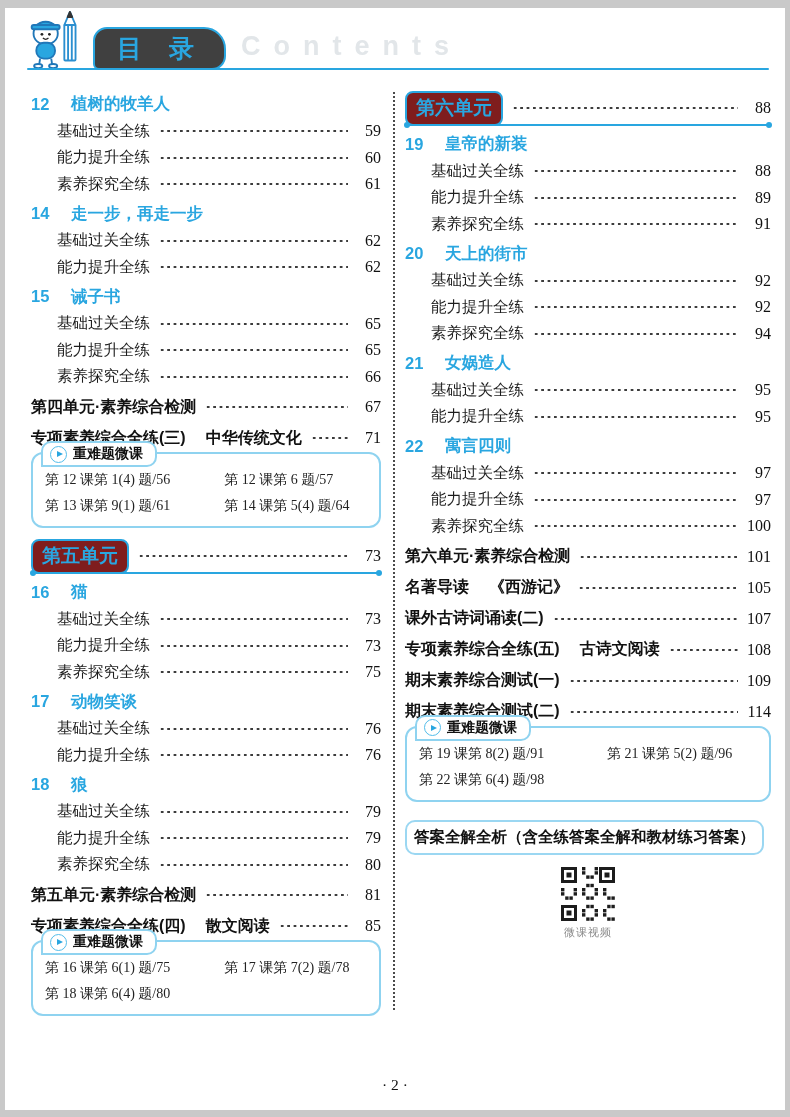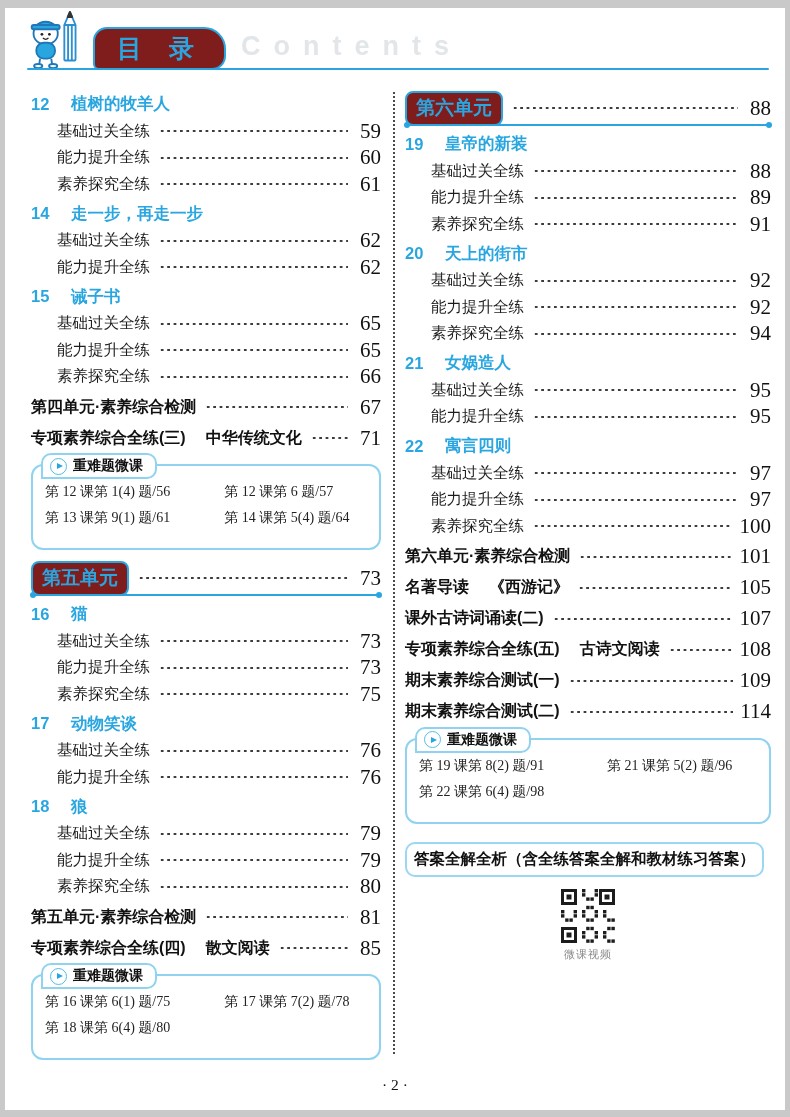--- a/index.html
+++ b/index.html
@@ -12,21 +12,21 @@
     background:#ffffff;overflow:hidden;
   }
   
   .header{position:relative;height:68px;margin:0 14px 0 14px;}
   .header::after{
     content:"";position:absolute;left:8px;right:2px;bottom:6px;height:2px;
     background:#29a6e0;border-radius:2px;
   }
   .mascot{position:absolute;left:8px;bottom:2px;}
   .title-tab{
-    position:absolute;left:74px;bottom:6px;background:#7f1d1d;
+    position:absolute;left:74px;bottom:6px;background:#404040;
     border:2.5px solid #29a6e0;border-radius:14px 22px 14px 6px;
     padding:7px 20px 7px 22px;color:#29a6e0;font-size:25px;font-weight:bold;
     letter-spacing:10px;line-height:1;z-index:2;
   }
   .contents-word{
     position:absolute;left:222px;bottom:14px;color:#e2e6e9;font-size:27px;
     letter-spacing:13px;font-weight:bold;
   }
   
   .columns{display:flex;align-items:stretch;padding:14px 14px 0 26px;}
@@ -41,37 +41,37 @@
   .lesson-row .num{min-width:26px;margin-right:14px;}
   .sub-row{display:flex;align-items:center;height:26.5px;padding-left:26px;
     font-family:"Liberation Serif",serif;font-size:15.5px;color:#1d1d1d;}
   .bold-row{display:flex;align-items:center;height:28px;margin-top:3px;
     font-weight:bold;font-size:16px;color:#111;}
   .bold-row .bl2{margin-left:20px;}
   .dots{flex:1;height:14px;margin:0 7px 0 9px;min-width:14px;
     background-image:radial-gradient(circle,#3c3c3c 1.05px,transparent 1.5px);
     background-size:6.4px 14px;background-repeat:repeat-x;background-position:0 center;}
   .pg{min-width:26px;text-align:right;font-family:"Liberation Serif",serif;
-    font-size:21px;font-weight:normal;color:#111;}
+    font-size:16px;font-weight:normal;color:#111;}
 
   
   .unit-row{position:relative;display:flex;align-items:center;height:36px;
     margin:10px 0 4px 0;}
   .unit-row::after{content:"";position:absolute;left:0;right:0;bottom:0;height:2.5px;
     background:#29a6e0;border-radius:2px;}
   .unit-box{border:2.5px solid #29a6e0;border-radius:8px;background:#7f1d1d;
     color:#29a6e0;font-weight:bold;font-size:19px;padding:0 9px;height:31px;
     display:flex;align-items:center;position:relative;z-index:1;}
   .end-dot{position:absolute;bottom:-2px;width:6px;height:6px;border-radius:50%;
     background:#29a6e0;}
   .ed-l{left:-1px;} .ed-r{right:-1px;}
 
   
   .micro-box{position:relative;border:2px solid #8fd3f0;border-radius:12px;
-    margin-top:12px;padding:13px 8px 16px 10px;}
+    margin-top:0;padding:13px 8px 6px 10px;}
   .micro-title{position:absolute;top:-13px;left:8px;background:#fff;
     border:2px solid #8fd3f0;border-radius:10px 10px 10px 0;
     padding:2px 12px 2px 7px;display:flex;align-items:center;gap:6px;
     font-weight:bold;font-size:14px;color:#111;}
   .play-icon{width:15px;height:15px;border-radius:50%;border:1.6px solid #53bdea;
     display:inline-flex;align-items:center;justify-content:center;flex:none;}
   .play-icon .tri{display:block;width:0;height:0;margin-left:2px;
     border-left:6px solid #29a6e0;border-top:3.8px solid transparent;
     border-bottom:3.8px solid transparent;}
   .micro-items{display:grid;grid-template-columns:55% 45%;row-gap:4px;

